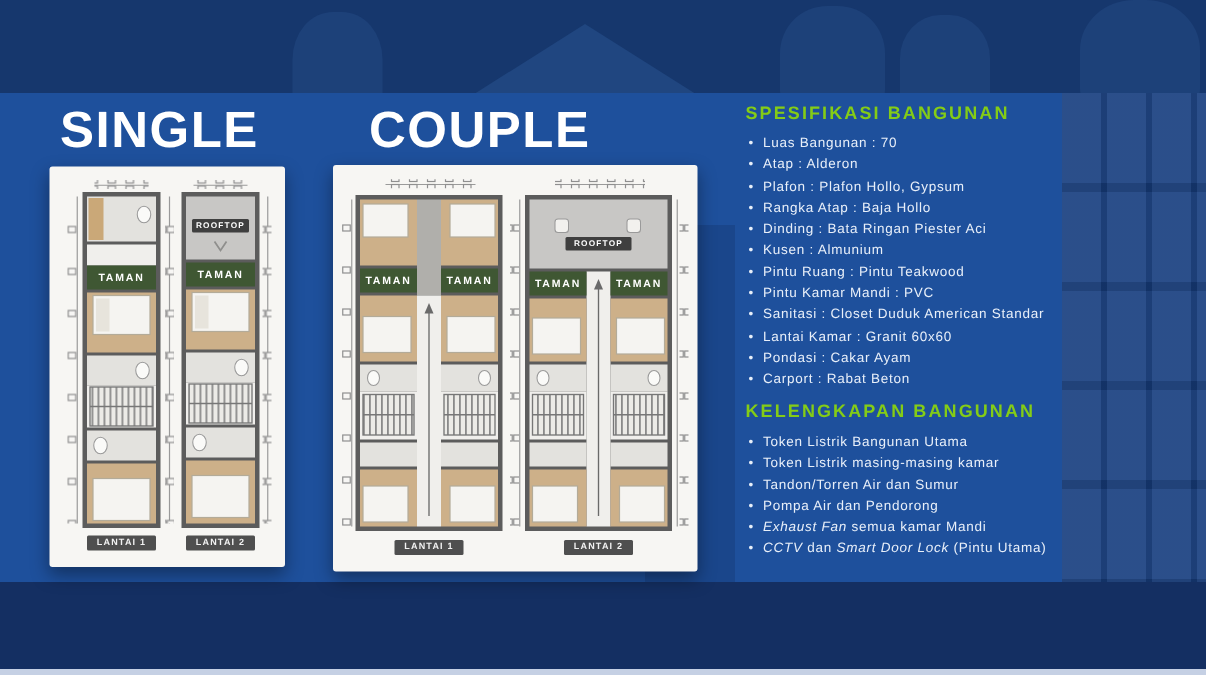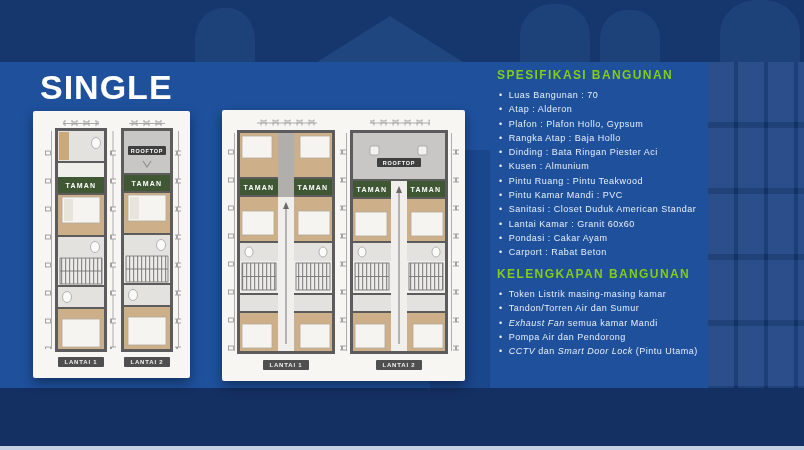--- a/index.html
+++ b/index.html
@@ -69,20 +69,21 @@
     <div class="tree t4"></div>
   </div>
   <div class="bldg-mid"></div>
   <div class="bldg-right"></div>
   <div class="band-bottom">
     
   </div>
   <div class="bottom-line"></div>
 
   <h1 class="title title-single">SINGLE</h1>
+  <h1 class="title title-couple">COUPLE</h1>
 
   <div class="card card-single">
     <svg width="157" height="267" viewBox="0 0 157 267">
       <defs>
         <pattern id="hatch1" width="4" height="26" patternUnits="userSpaceOnUse">
           <rect width="4" height="26" fill="#ecebe7"></rect>
             <rect width="1.2" height="26" fill="#8a8a8a"></rect>
         </pattern>
         <pattern id="tickv1" width="6" height="28" patternUnits="userSpaceOnUse">
           <rect x="0.5" y="12" width="5" height="4" fill="#f7f6f4" stroke="#8f8f8f" stroke-width="0.8"></rect>
@@ -263,21 +264,22 @@
       <li><span>Sanitasi : Closet Duduk American Standar</span></li>
       <li><span>Lantai Kamar : Granit 60x60</span></li>
       <li><span>Pondasi : Cakar Ayam</span></li>
       <li><span>Carport : Rabat Beton</span></li>
     </ul>
   </div>
 
   <div class="kel">
     <h2>KELENGKAPAN BANGUNAN</h2>
     <ul>
+      <li><span>Token Listrik Bangunan Utama</span></li>
       <li><span>Token Listrik masing-masing kamar</span></li>
       <li><span>Tandon/Torren Air dan Sumur</span></li>
+      <li><span>Pompa Air dan Pendorong</span></li>
       <li><span class="it">Exhaust Fan</span><span> semua kamar Mandi</span></li>
-      <li><span>Pompa Air dan Pendorong</span></li>
       <li><span class="it">CCTV</span><span> dan </span><span class="it">Smart Door Lock</span><span> (Pintu Utama)</span></li>
     </ul>
   </div>
 
 </div>
 
 </body></html>

